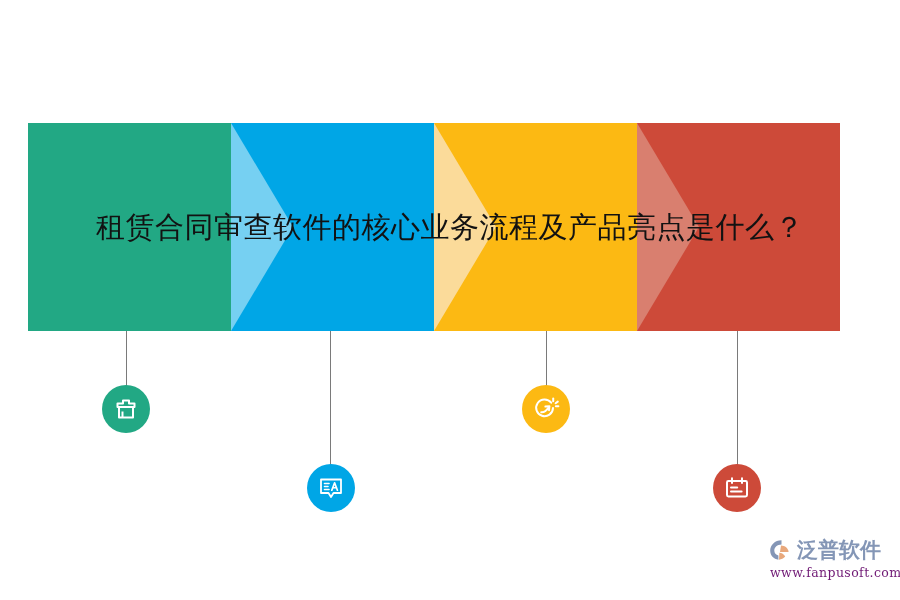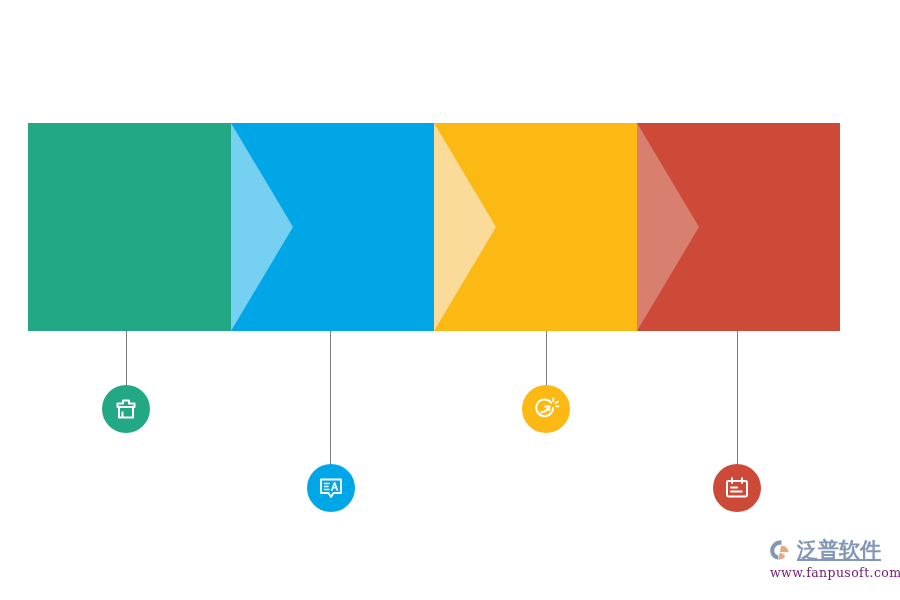--- a/index.html
+++ b/index.html
@@ -92,21 +92,20 @@
     margin-right: 3px;
   }
   .logo-name {
     font-family: "DejaVu Sans", "Liberation Sans", sans-serif;
     font-size: 21px;
     font-weight: bold;
     color: #8496b6;
     letter-spacing: 0px;
     line-height: 26px;
     white-space: nowrap;
-    text-decoration: underline;
   }
   .logo-url {
     font-family: "DejaVu Serif", "Liberation Serif", serif;
     font-size: 12.5px;
     color: #701a75;
     letter-spacing: 0.4px;
     margin-top: 1px;
     margin-left: 2px;
     white-space: nowrap;
   }
@@ -126,20 +125,21 @@
       <polygon points="203,0 265,104 203,208" fill="#76d0f2"></polygon>
 
       <polygon points="406,0 609,0 609,208 406,208" fill="#fcb913"></polygon>
       <polygon points="406,0 468,104 406,208" fill="#fbdb9a"></polygon>
 
       <polygon points="609,0 812,0 812,208 609,208" fill="#cd4a39"></polygon>
       <polygon points="609,0 671,104 609,208" fill="#d97f6f"></polygon>
     </svg>
   </div>
 
+  <div class="banner-title">租赁合同审查软件的核心业务流程及产品亮点是什么？</div>
 
   <div class="connector" style="left:126px; top:331px; height:58px;"></div>
   <div class="connector" style="left:330px; top:331px; height:138px;"></div>
   <div class="connector" style="left:546px; top:331px; height:58px;"></div>
   <div class="connector" style="left:737px; top:331px; height:138px;"></div>
 
   <div class="badge" style="left:102px; top:385px; background:#22a884;">
     <span>
       <svg width="26" height="26" viewBox="0 0 26 26">
 

